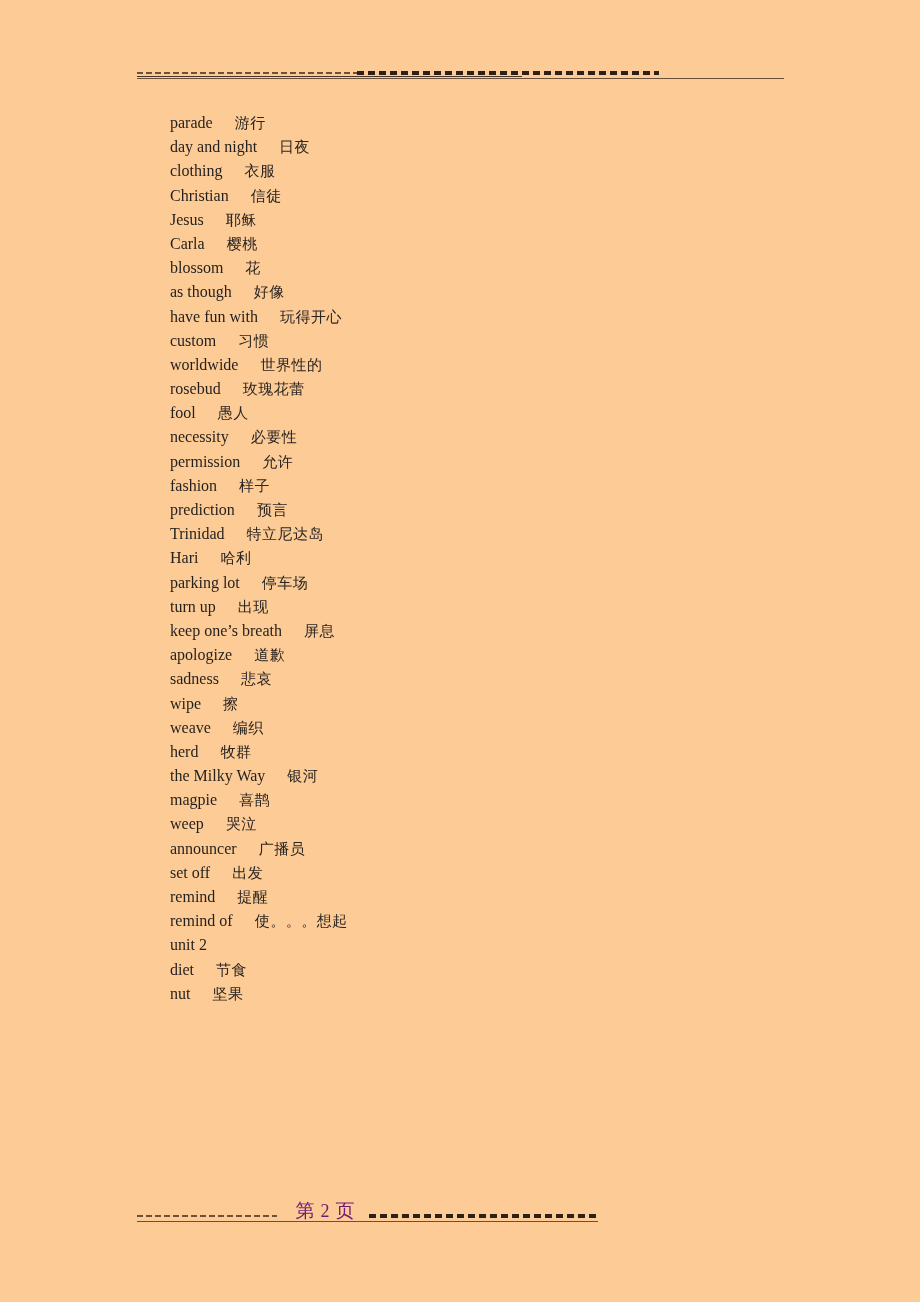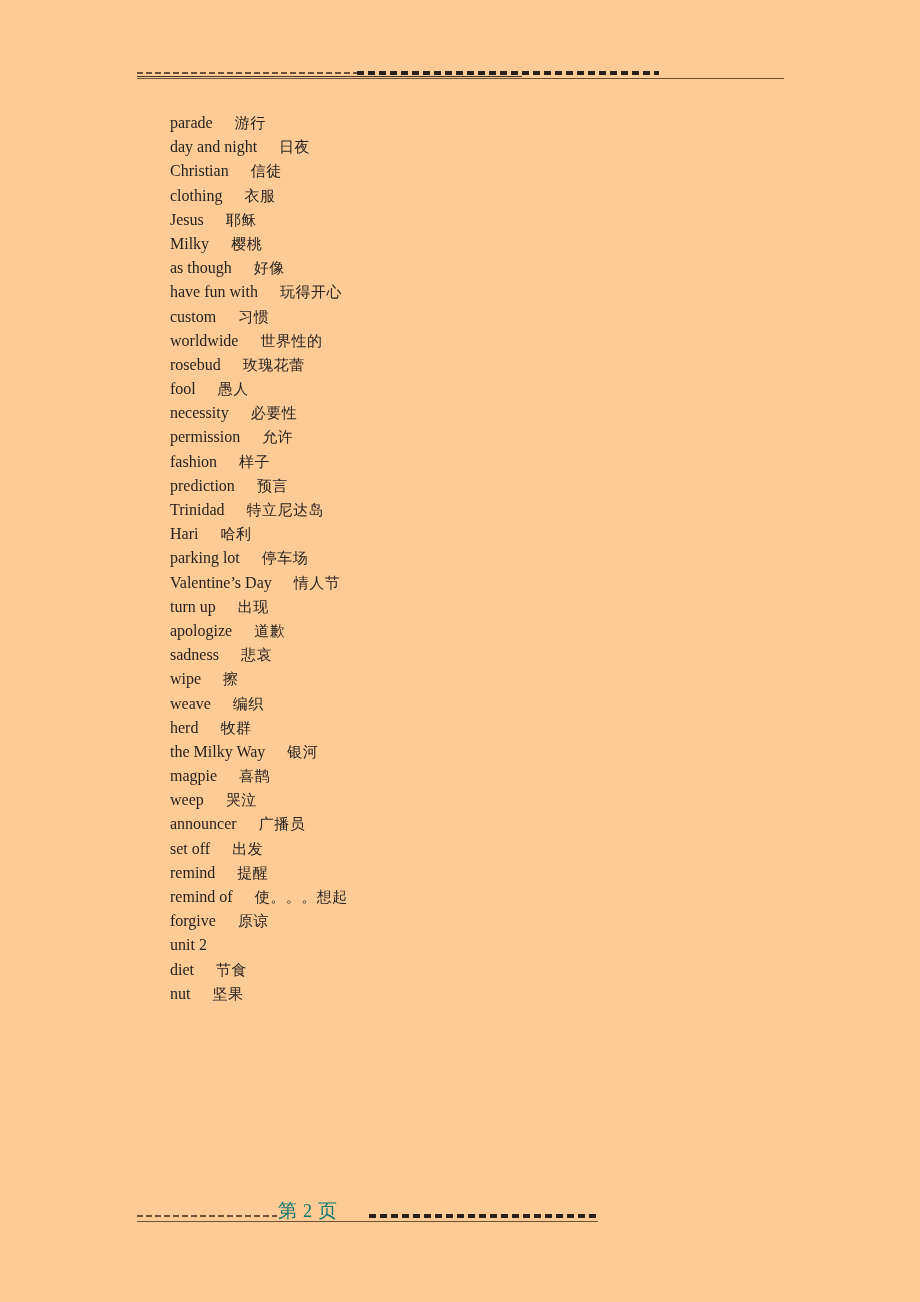--- a/index.html
+++ b/index.html
@@ -134,24 +134,25 @@
     top: 23px;
     width: 461px;
     height: 1px;
     background: #6b4f37;
   }
   .footer-rule .page-label {
     position: absolute;
     left: 141px;
     top: 0px;
     width: 94px;
+    text-align: center;
     font-family: "DejaVu Sans", sans-serif;
     font-size: 19px;
     line-height: 24px;
-    color: #0f766e;
+    color: #701a75;
     white-space: nowrap;
   }
   .footer-rule .page-label .num {
     font-family: "Liberation Serif", serif;
     font-size: 18px;
     padding: 0 6px;
   }
 </style>
 </head>
 <body>
@@ -161,52 +162,52 @@
   <div class="header-rule">
     <div class="dash-light"></div>
     <div class="dash-heavy"></div>
     <div class="solid-short"></div>
     <div class="solid-long"></div>
   </div>
 
   <div class="vocab-list">
       <div class="vocab-row"><span class="en">parade</span><span class="gap"></span><span class="zh">游行</span></div>
       <div class="vocab-row"><span class="en">day and night</span><span class="gap"></span><span class="zh">日夜</span></div>
+      <div class="vocab-row"><span class="en">clothing</span><span class="gap"></span><span class="zh">衣服</span></div>
       <div class="vocab-row"><span class="en">Christian</span><span class="gap"></span><span class="zh">信徒</span></div>
-      <div class="vocab-row"><span class="en">clothing</span><span class="gap"></span><span class="zh">衣服</span></div>
       <div class="vocab-row"><span class="en">Jesus</span><span class="gap"></span><span class="zh">耶稣</span></div>
-      <div class="vocab-row"><span class="en">Milky</span><span class="gap"></span><span class="zh">樱桃</span></div>
+      <div class="vocab-row"><span class="en">Carla</span><span class="gap"></span><span class="zh">樱桃</span></div>
+      <div class="vocab-row"><span class="en">blossom</span><span class="gap"></span><span class="zh">花</span></div>
       <div class="vocab-row"><span class="en">as though</span><span class="gap"></span><span class="zh">好像</span></div>
       <div class="vocab-row"><span class="en">have fun with</span><span class="gap"></span><span class="zh">玩得开心</span></div>
       <div class="vocab-row"><span class="en">custom</span><span class="gap"></span><span class="zh">习惯</span></div>
       <div class="vocab-row"><span class="en">worldwide</span><span class="gap"></span><span class="zh">世界性的</span></div>
       <div class="vocab-row"><span class="en">rosebud</span><span class="gap"></span><span class="zh">玫瑰花蕾</span></div>
       <div class="vocab-row"><span class="en">fool</span><span class="gap"></span><span class="zh">愚人</span></div>
       <div class="vocab-row"><span class="en">necessity</span><span class="gap"></span><span class="zh">必要性</span></div>
       <div class="vocab-row"><span class="en">permission</span><span class="gap"></span><span class="zh">允许</span></div>
       <div class="vocab-row"><span class="en">fashion</span><span class="gap"></span><span class="zh">样子</span></div>
       <div class="vocab-row"><span class="en">prediction</span><span class="gap"></span><span class="zh">预言</span></div>
       <div class="vocab-row"><span class="en">Trinidad</span><span class="gap"></span><span class="zh">特立尼达岛</span></div>
       <div class="vocab-row"><span class="en">Hari</span><span class="gap"></span><span class="zh">哈利</span></div>
       <div class="vocab-row"><span class="en">parking lot</span><span class="gap"></span><span class="zh">停车场</span></div>
-      <div class="vocab-row"><span class="en">Valentine’s Day</span><span class="gap"></span><span class="zh">情人节</span></div>
       <div class="vocab-row"><span class="en">turn up</span><span class="gap"></span><span class="zh">出现</span></div>
+      <div class="vocab-row"><span class="en">keep one’s breath</span><span class="gap"></span><span class="zh">屏息</span></div>
       <div class="vocab-row"><span class="en">apologize</span><span class="gap"></span><span class="zh">道歉</span></div>
       <div class="vocab-row"><span class="en">sadness</span><span class="gap"></span><span class="zh">悲哀</span></div>
       <div class="vocab-row"><span class="en">wipe</span><span class="gap"></span><span class="zh">擦</span></div>
       <div class="vocab-row"><span class="en">weave</span><span class="gap"></span><span class="zh">编织</span></div>
       <div class="vocab-row"><span class="en">herd</span><span class="gap"></span><span class="zh">牧群</span></div>
       <div class="vocab-row"><span class="en">the Milky Way</span><span class="gap"></span><span class="zh">银河</span></div>
       <div class="vocab-row"><span class="en">magpie</span><span class="gap"></span><span class="zh">喜鹊</span></div>
       <div class="vocab-row"><span class="en">weep</span><span class="gap"></span><span class="zh">哭泣</span></div>
       <div class="vocab-row"><span class="en">announcer</span><span class="gap"></span><span class="zh">广播员</span></div>
       <div class="vocab-row"><span class="en">set off</span><span class="gap"></span><span class="zh">出发</span></div>
       <div class="vocab-row"><span class="en">remind</span><span class="gap"></span><span class="zh">提醒</span></div>
       <div class="vocab-row"><span class="en">remind of</span><span class="gap"></span><span class="zh">使。。。想起</span></div>
-      <div class="vocab-row"><span class="en">forgive</span><span class="gap"></span><span class="zh">原谅</span></div>
       <div class="vocab-row"><span class="en">unit 2</span></div>
       <div class="vocab-row"><span class="en">diet</span><span class="gap"></span><span class="zh">节食</span></div>
       <div class="vocab-row"><span class="en">nut</span><span class="gap"></span><span class="zh">坚果</span></div>
     </div>
 
   <div class="footer-rule">
     <div class="f-dash-light"></div>
     <div class="f-dash-heavy"></div>
     <div class="f-solid"></div>
     <div class="page-label">

